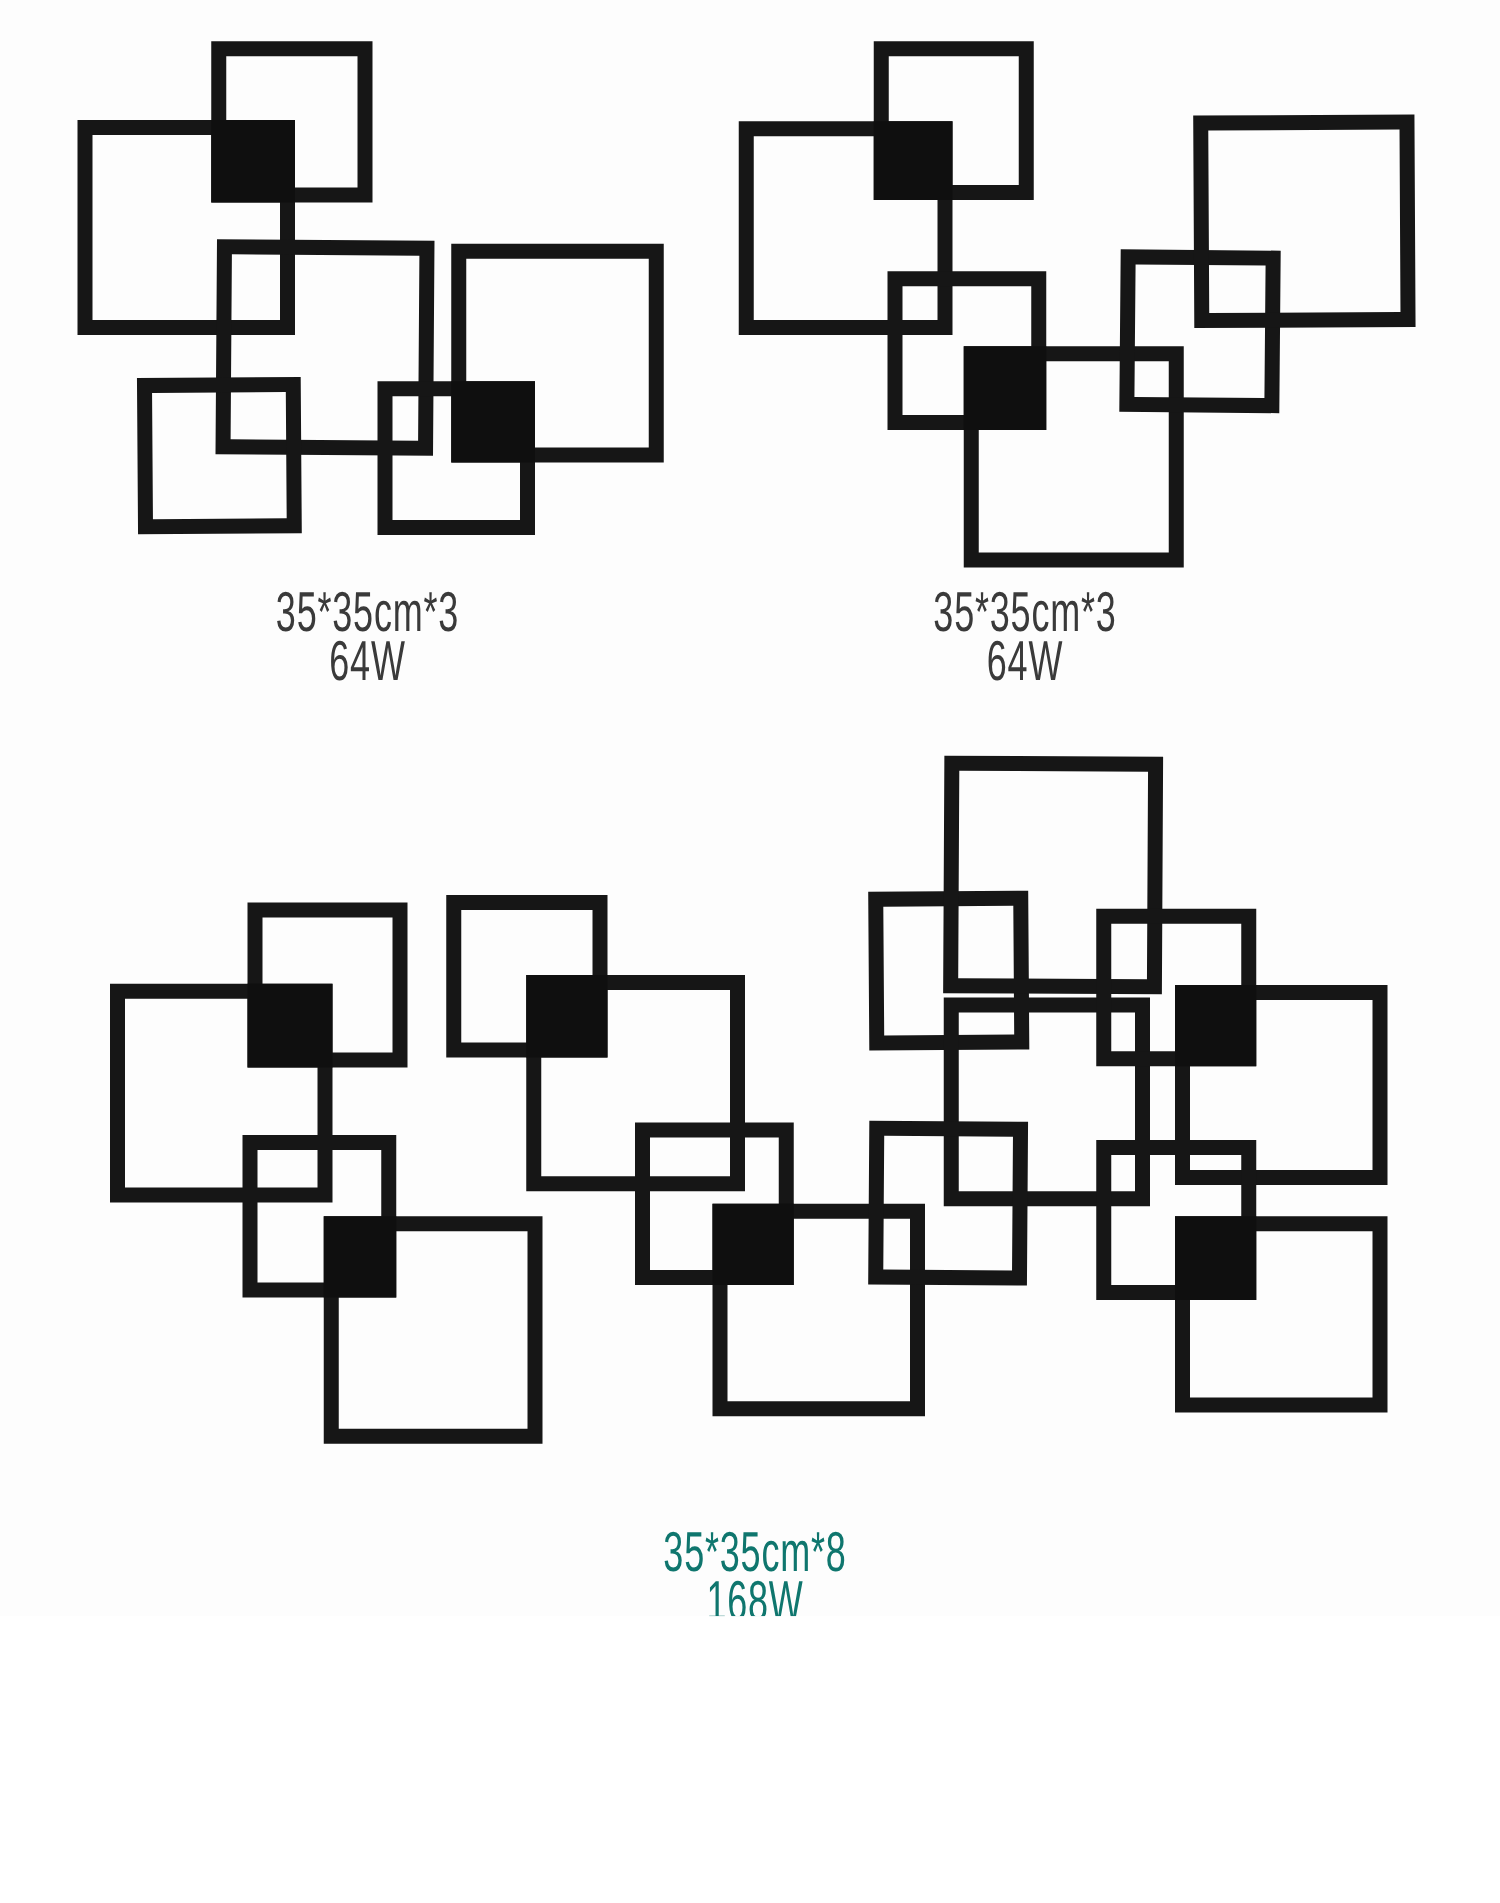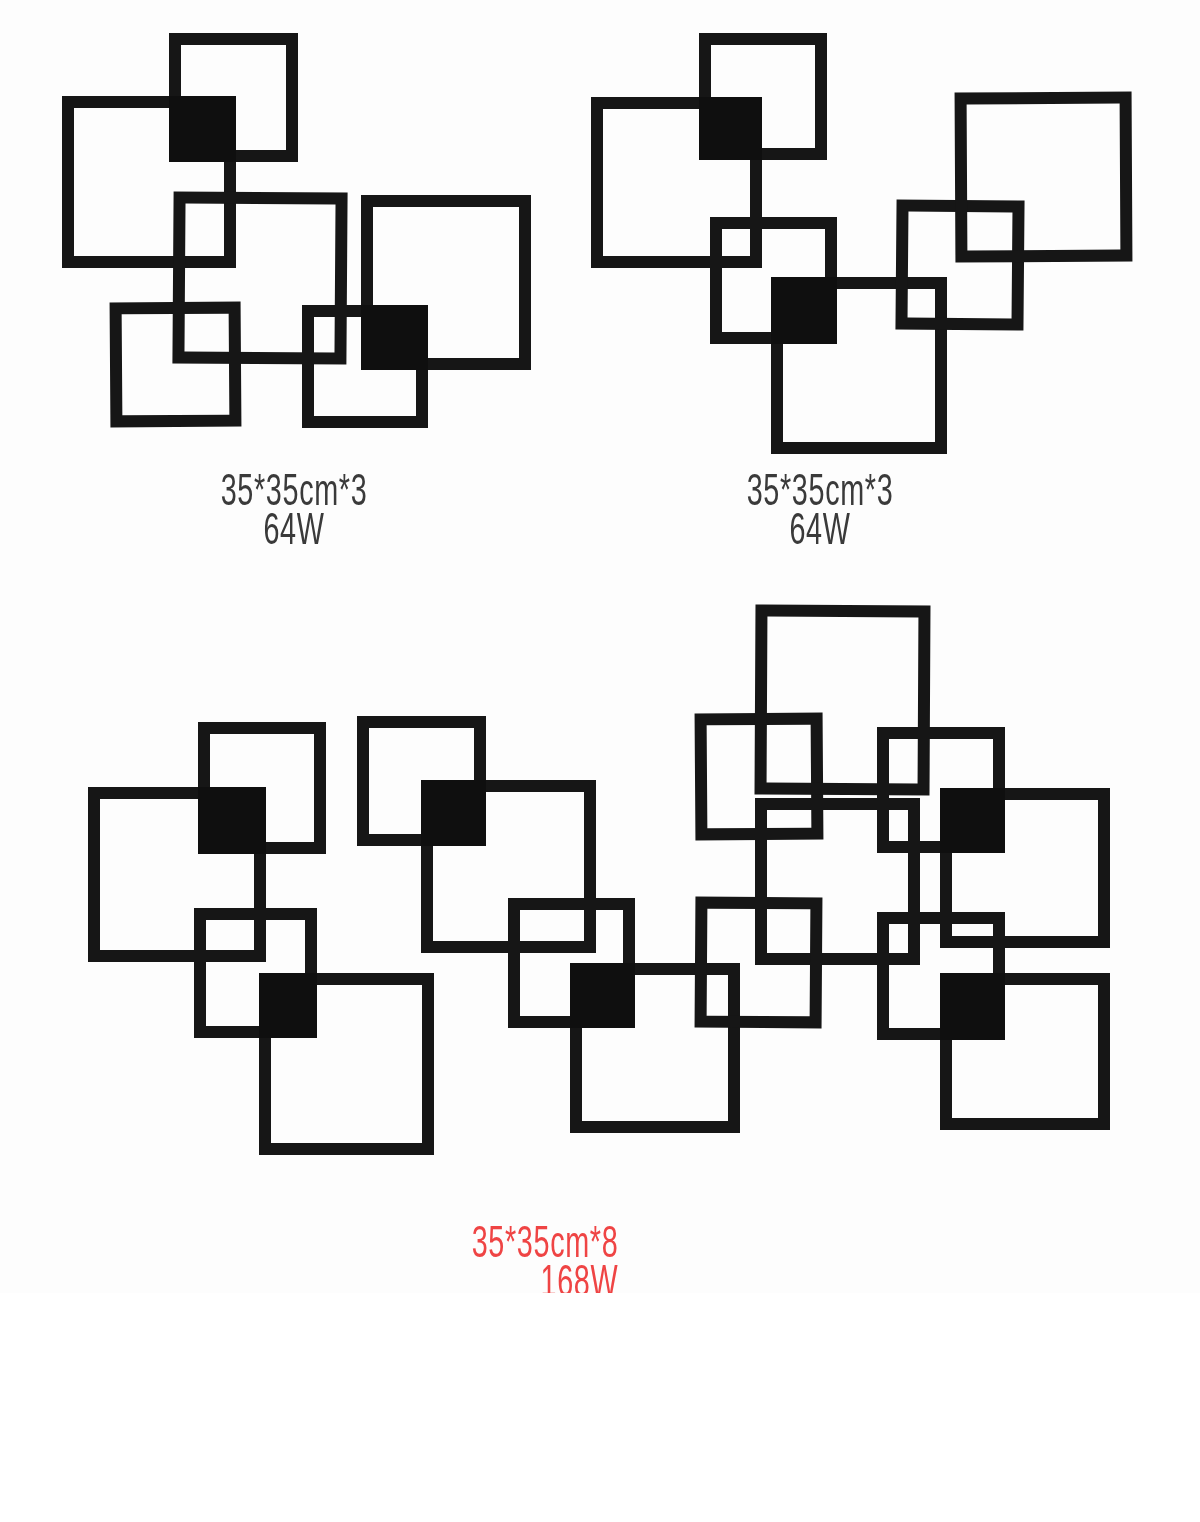--- a/index.html
+++ b/index.html
@@ -47,21 +47,21 @@
   <div class="label" style="left: 294px; top: 470px; color: rgb(58, 58, 58);">
     <span class="ln">35*35cm*3</span>
     <span class="ln">64W</span>
   </div>
 
   <div class="label" style="left: 820px; top: 470px; color: rgb(58, 58, 58);">
     <span class="ln">35*35cm*3</span>
     <span class="ln">64W</span>
   </div>
 
-  <div class="label" style="left: 545px; top: 1222px; color: #ef4444; text-align: right;">
+  <div class="label" style="left: 604px; top: 1222px; color: #0f766e;">
     <span class="ln">35*35cm*8</span>
     <span class="ln">168W</span>
   </div>
 
 <div class="frame" style="border: 12px solid rgb(22, 22, 22); left: 169px; top: 33px; width: 129px; height: 129px;"></div>
     <div class="frame" style="border: 12px solid rgb(22, 22, 22); left: 62px; top: 96px; width: 174px; height: 172px;"></div>
     <div class="frame" style="border: 12px solid rgb(22, 22, 22); transform: rotate(0.4deg); left: 173px; top: 192px; width: 174px; height: 172px;"></div>
     <div class="frame" style="border: 12px solid rgb(22, 22, 22); left: 361px; top: 195px; width: 170px; height: 175px;"></div>
     <div class="frame" style="border: 12px solid rgb(22, 22, 22); transform: rotate(-0.4deg); left: 110px; top: 302px; width: 131px; height: 125px;"></div>
     <div class="frame" style="border: 12px solid rgb(22, 22, 22); left: 302px; top: 305px; width: 126px; height: 123px;"></div>

